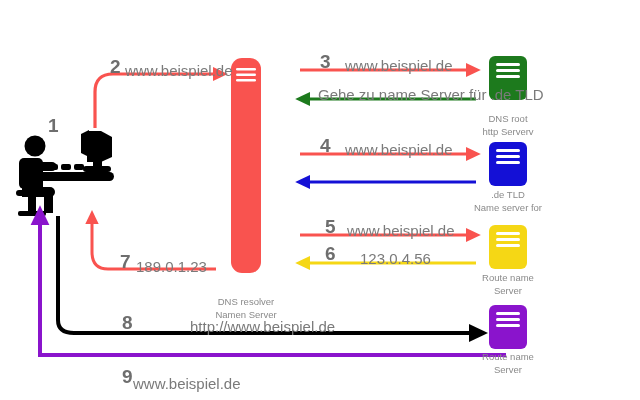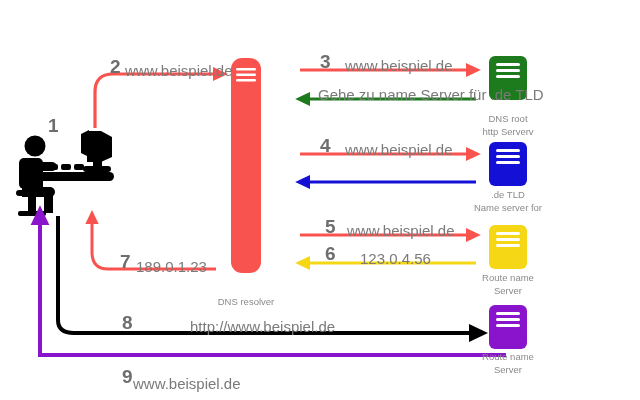--- a/index.html
+++ b/index.html
@@ -186,20 +186,21 @@
 
   <div class="lbl arrow-txt" style="left:136px; top:258px;">189.0.1.23</div>
 
   <div class="lbl arrow-txt" style="left:146px; top:318px;margin-left:44px;">http://www.beispiel.de</div>
 
   <div class="lbl arrow-txt" style="left:140px; top:363px;margin-top:44px;">Website für</div>
   <div class="lbl arrow-txt" style="left:133px; top:375px;">www.beispiel.de</div>
 
   <div class="node-cap" style="left:196px; top:280px; width:100px;margin-top:16px;">
     <div>DNS resolver</div>
+    <div>Namen Server</div>
   </div>
 
   <div class="node-cap" style="left:458px; top:113px; width:100px;">
     <div>DNS root</div>
     <div>http Serverv</div>
   </div>
 
   <div class="node-cap" style="left:458px; top:189px; width:100px;">
     <div>.de TLD</div>
     <div>Name server for</div>

